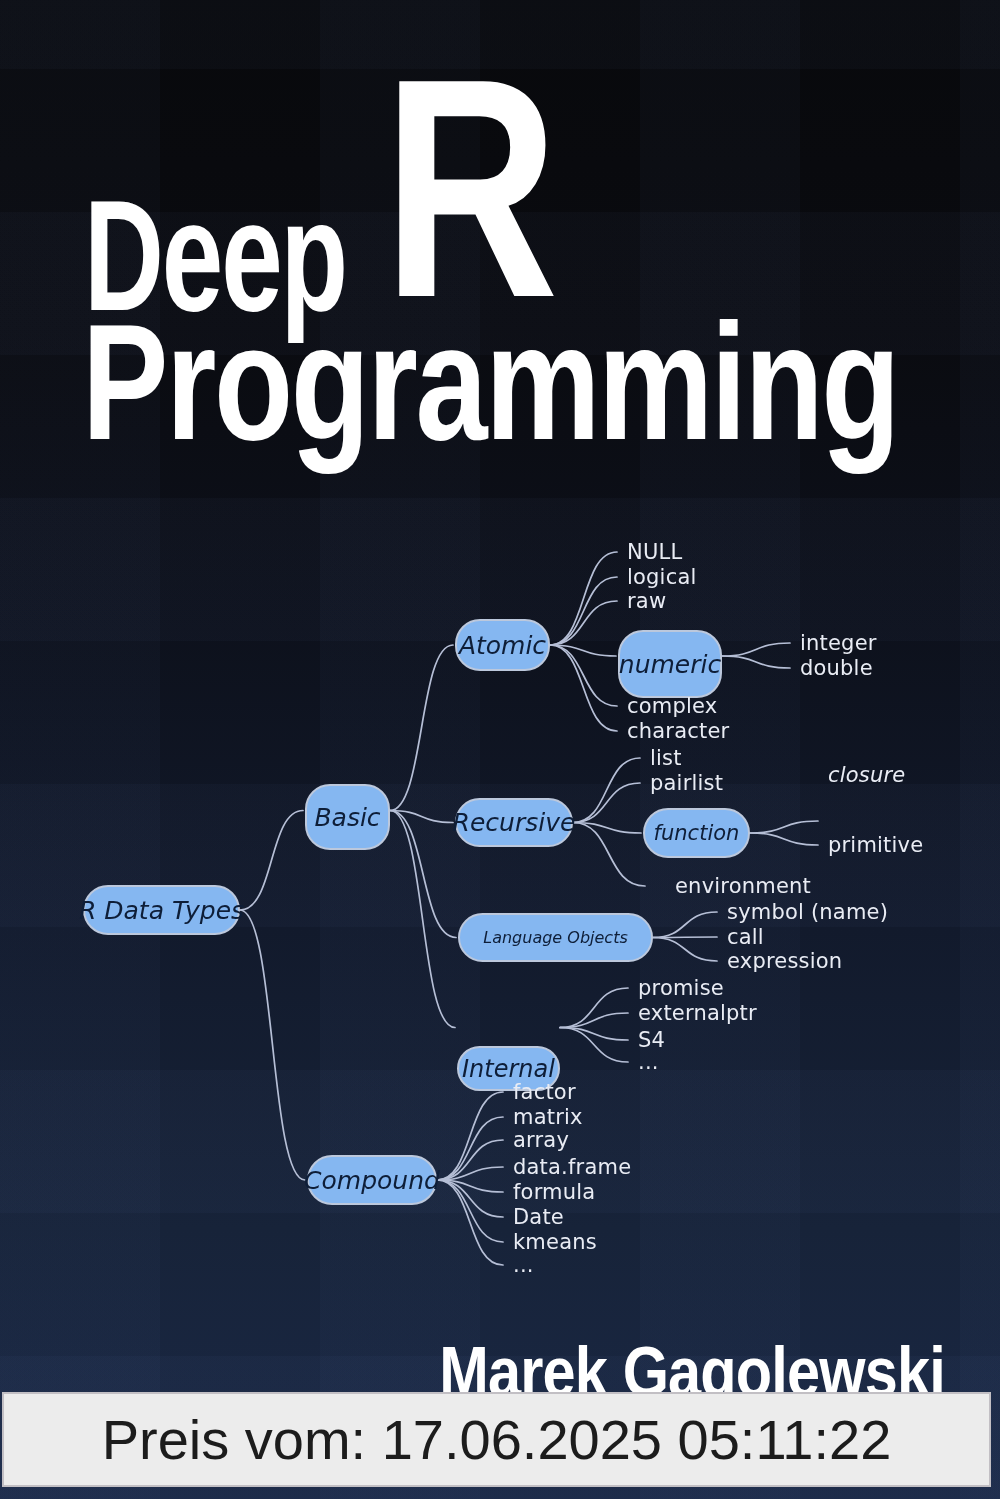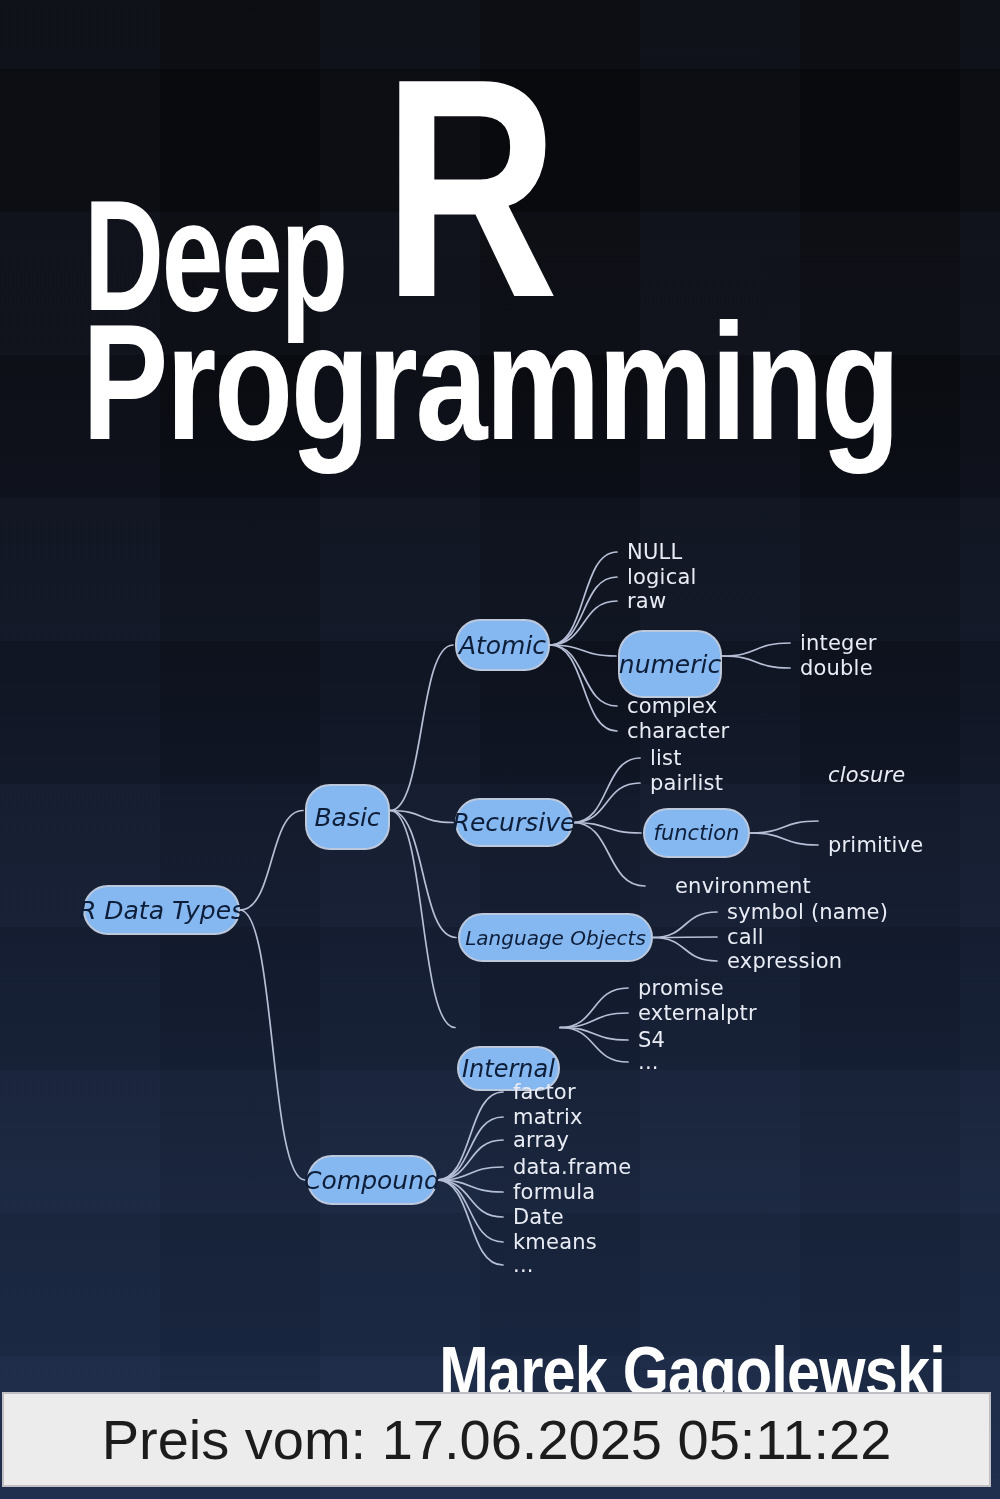--- a/index.html
+++ b/index.html
@@ -107,21 +107,21 @@
       <path d="M 437 1180 C 473.3 1180, 466.7 1242, 503 1242" fill="none" stroke="#b6bfd6" stroke-width="1.7" stroke-linecap="round"></path>
       <path d="M 437 1180 C 473.3 1180, 466.7 1265, 503 1265" fill="none" stroke="#b6bfd6" stroke-width="1.7" stroke-linecap="round"></path>
     </svg>
 
   <div>
       <div class="mm-node" style="left: 83px; top: 885px; width: 157px; height: 50px; font-size: 25px; font-style: italic;">R Data Types</div>
       <div class="mm-node" style="left: 305px; top: 784px; width: 85px; height: 66px; font-size: 25px;">Basic</div>
       <div class="mm-node" style="left: 307px; top: 1155px; width: 130px; height: 50px; font-size: 25px;">Compound</div>
       <div class="mm-node" style="left: 455px; top: 619px; width: 95px; height: 52px; font-size: 25px;">Atomic</div>
       <div class="mm-node" style="left: 455px; top: 798px; width: 118px; height: 49px; font-size: 25px;">Recursive</div>
-      <div class="mm-node" style="left: 458px; top: 913px; width: 195px; height: 49px; font-size: 20px;">Language Objects</div>
+      <div class="mm-node" style="left: 458px; top: 913px; width: 195px; height: 49px; font-size: 16px;">Language Objects</div>
       <div class="mm-node" style="left: 457px; top: 1005px; width: 103px; height: 45px; font-size: 24px; margin-top: 41px;">Internal</div>
       <div class="mm-node" style="left: 618px; top: 630px; width: 104px; height: 68px; font-size: 25px;">numeric</div>
       <div class="mm-node" style="left: 643px; top: 808px; width: 107px; height: 50px; font-size: 21px;">function</div>
       <div class="mm-leaf" style="left: 627px; top: 539px;">NULL</div>
       <div class="mm-leaf" style="left: 627px; top: 564px;">logical</div>
       <div class="mm-leaf" style="left: 627px; top: 588px;">raw</div>
       <div class="mm-leaf" style="left: 627px; top: 693px;">complex</div>
       <div class="mm-leaf" style="left: 627px; top: 718px;">character</div>
       <div class="mm-leaf" style="left: 800px; top: 630px;">integer</div>
       <div class="mm-leaf" style="left: 800px; top: 655px;">double</div>

